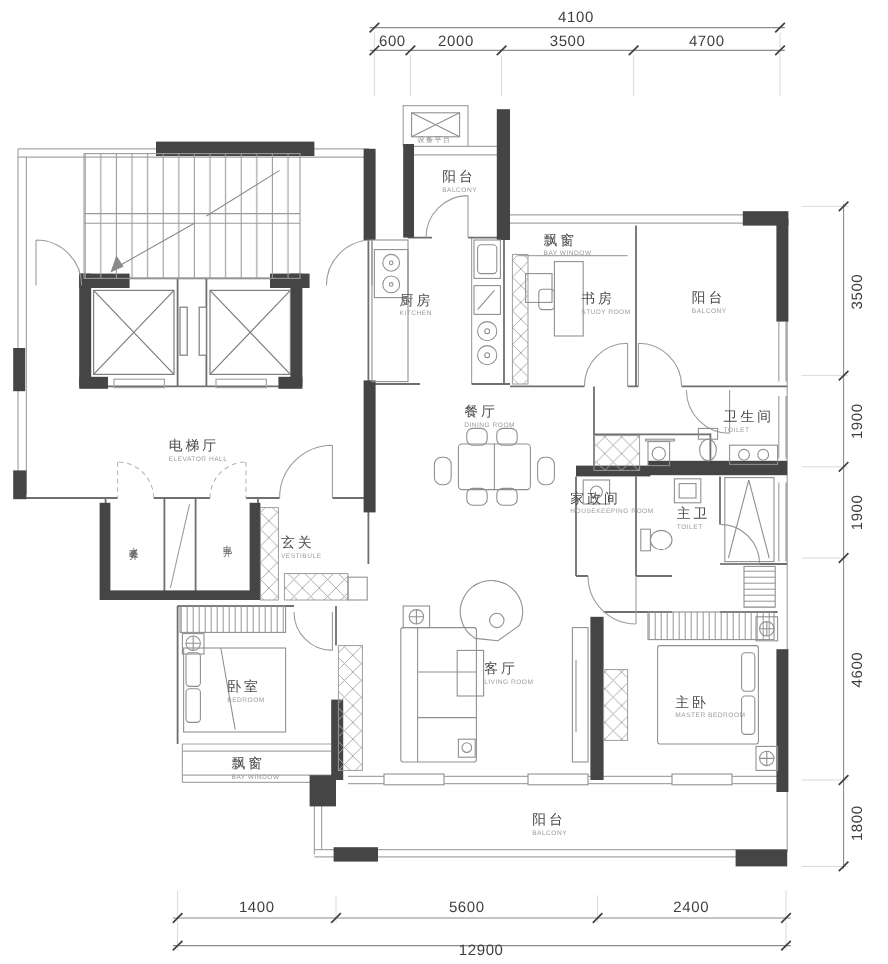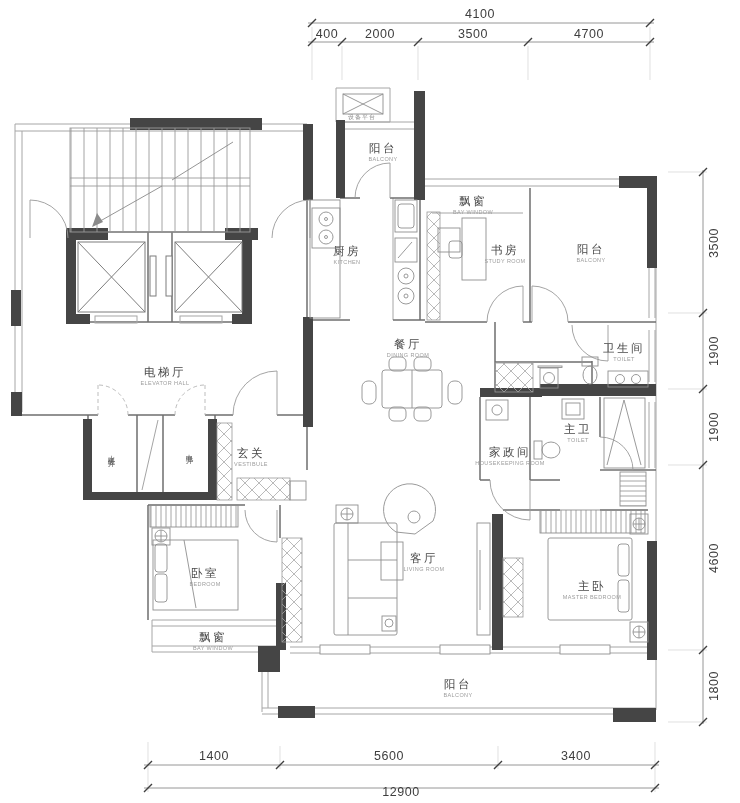--- a/index.html
+++ b/index.html
@@ -1,19 +1,19 @@
 <!DOCTYPE html>
 <html><head>
 <meta charset="utf-8">
 <style>
   html,body{margin:0;padding:0;background:#ffffff}
   #plan{position:relative;width:740px;height:803px;background:#ffffff;
         font-family:"Liberation Sans",sans-serif;overflow:hidden}
   #plan svg{position:absolute;left:0;top:0}
-  .lbl{position:absolute;transform:translate(-50%,-50%);text-align:center;
+  .lbl{position:absolute;transform:translate(-50%,-50%);text-align:left;
        white-space:nowrap;line-height:1.2;pointer-events:none}
   .lbl .zh{font-size:11.5px;color:#4a4a4a;letter-spacing:2.5px}
   .lbl .en{font-size:5.5px;color:#9c9c9c;letter-spacing:.4px}
   .vlbl{position:absolute;transform:translate(-50%,-50%);writing-mode:vertical-rl;
         text-orientation:upright;font-size:7.5px;color:#5a5a5a;letter-spacing:2px;white-space:nowrap}
   .tiny{position:absolute;transform:translate(-50%,-50%);font-size:6px;color:#8a8a8a;
         letter-spacing:1px;white-space:nowrap}
   .dim{position:absolute;transform:translate(-50%,-50%);font-size:12.5px;color:#3e3e3e;
        letter-spacing:.5px;white-space:nowrap}
   .dim.rot{transform:translate(-50%,-50%) rotate(-90deg)}
@@ -277,21 +277,21 @@
   <div class="en">TOILET</div>
 </div>
 <div class="lbl" style="left:165px;top:376px">
   <div class="zh">电梯厅</div>
   <div class="en">ELEVATOR HALL</div>
 </div>
 <div class="lbl" style="left:251px;top:457px">
   <div class="zh">玄关</div>
   <div class="en">VESTIBULE</div>
 </div>
-<div class="lbl" style="left:510px;top:456px">
+<div class="lbl" style="left:510px;top:420px">
   <div class="zh">家政间</div>
   <div class="en">HOUSEKEEPING ROOM</div>
 </div>
 <div class="lbl" style="left:578px;top:433px">
   <div class="zh">主卫</div>
   <div class="en">TOILET</div>
 </div>
 <div class="lbl" style="left:205px;top:577px">
   <div class="zh">卧室</div>
   <div class="en">BEDROOM</div>
@@ -310,27 +310,27 @@
 </div>
 <div class="lbl" style="left:458px;top:688px">
   <div class="zh">阳台</div>
   <div class="en">BALCONY</div>
 </div>
 <div class="tiny" style="left:362px;top:117px">设备平台</div>
 <div class="vlbl" style="left:111px;top:452px">水暖井</div>
 <div class="vlbl" style="left:189px;top:450px">电井</div>
 
 <div class="dim" style="left:480px;top:14px">4100</div>
-<div class="dim" style="left:327px;top:34px">400</div>
+<div class="dim" style="left:327px;top:34px">600</div>
 <div class="dim" style="left:380px;top:34px">2000</div>
 <div class="dim" style="left:473px;top:34px">3500</div>
 <div class="dim" style="left:589px;top:34px">4700</div>
 <div class="dim rot" style="left:714px;top:243px">3500</div>
 <div class="dim rot" style="left:714px;top:351px">1900</div>
 <div class="dim rot" style="left:714px;top:427px">1900</div>
 <div class="dim rot" style="left:714px;top:558px">4600</div>
 <div class="dim rot" style="left:714px;top:686px">1800</div>
 <div class="dim" style="left:214px;top:756px">1400</div>
 <div class="dim" style="left:389px;top:756px">5600</div>
-<div class="dim" style="left:576px;top:756px">3400</div>
+<div class="dim" style="left:576px;top:756px">2400</div>
 <div class="dim" style="left:401px;top:792px">12900</div>
 
 </div>
 
 </body></html>

